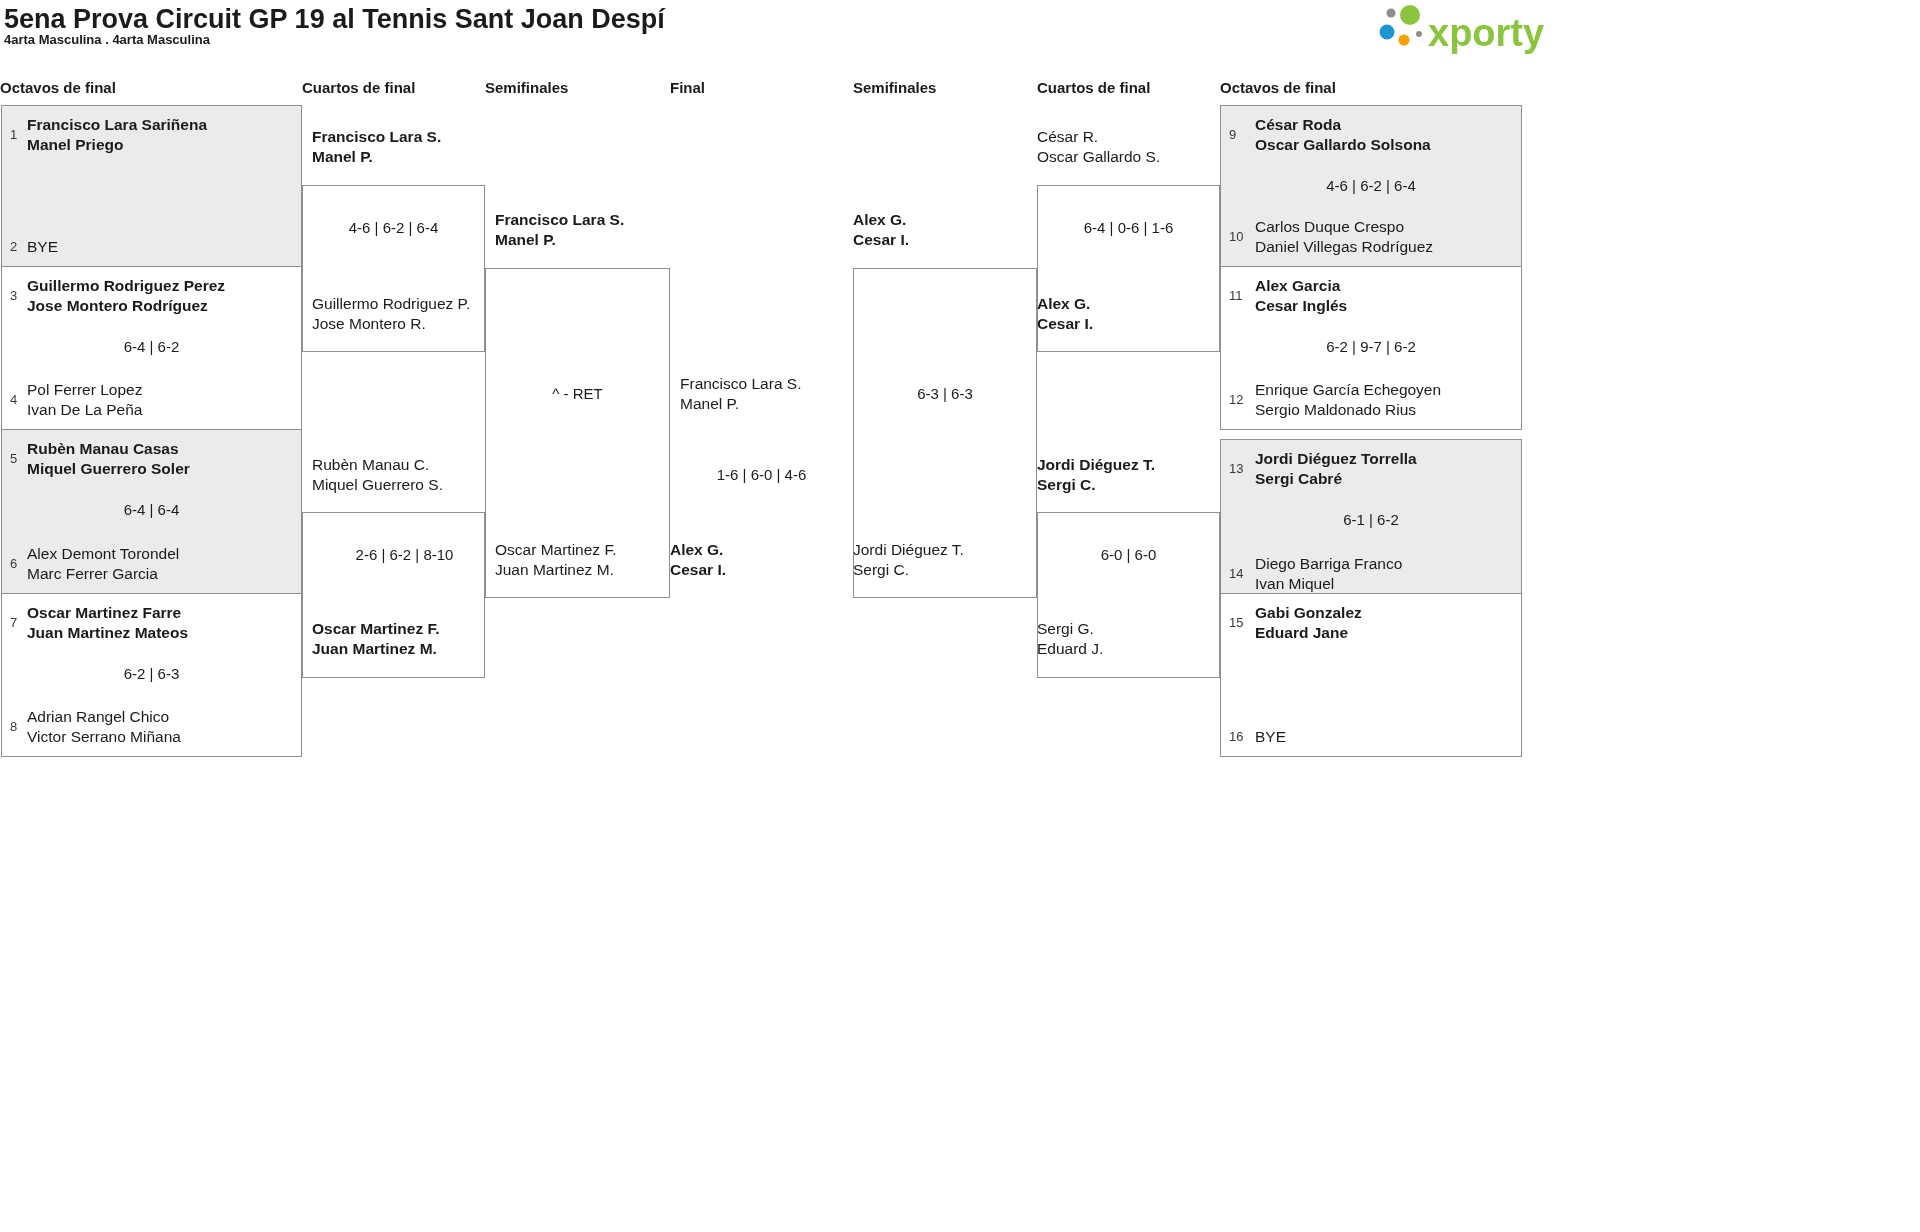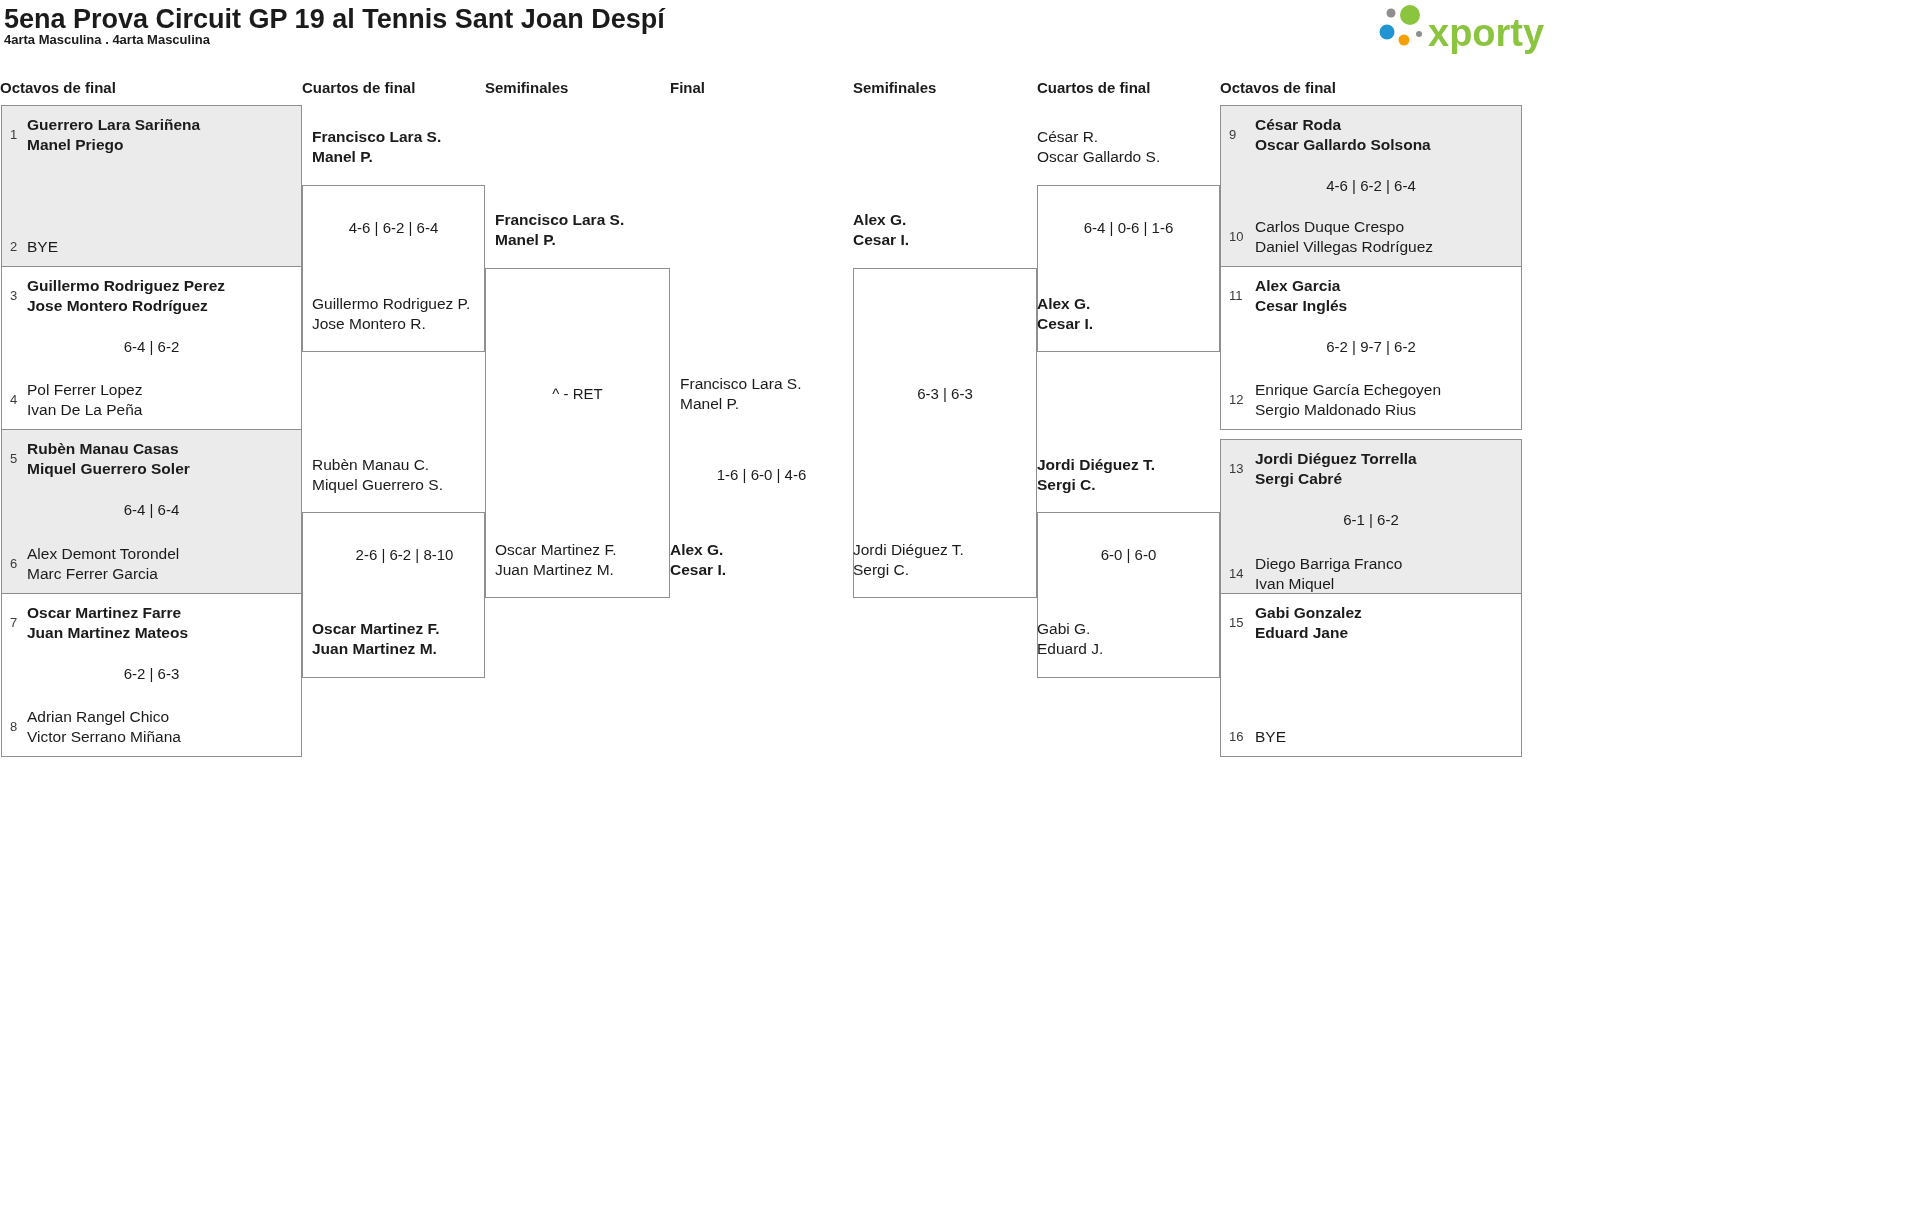--- a/index.html
+++ b/index.html
@@ -52,21 +52,21 @@
 <div class="round-header" style="left:485px;width:185px">Semifinales</div>
 <div class="round-header" style="left:670px;width:183px">Final</div>
 <div class="round-header" style="left:853px;width:184px">Semifinales</div>
 <div class="round-header" style="left:1037px;width:183px">Cuartos de final</div>
 <div class="round-header" style="left:1220px;width:303px">Octavos de final</div>
 
 <div class="box shade" style="left:1px;top:105px;width:301px;height:162px">
   <div class="team-row top">
     <span class="seed w1">1</span>
     <div class="names bold">
-      <div>Guerrero Lara Sariñena</div>
+      <div>Francisco Lara Sariñena</div>
       <div>Manel Priego</div>
     </div>
   </div>
   <div class="score"></div>
   <div class="team-row bottom">
     <span class="seed w1">2</span>
     <div class="names">
       <div>BYE</div>
       <div></div>
     </div>
@@ -233,21 +233,21 @@
   <div>Alex G.</div>
   <div>Cesar I.</div>
 </div>
 
 <div class="label r bold" style="left:1037px;width:175px;top:455px">
   <div>Jordi Diéguez T.</div>
   <div>Sergi C.</div>
 </div>
 <div class="fscore" style="left:1037px;width:183px;top:546px">6-0 | 6-0</div>
 <div class="label r" style="left:1037px;width:175px;top:619px">
-  <div>Gabi G.</div>
+  <div>Sergi G.</div>
   <div>Eduard J.</div>
 </div>
 
 <div class="box outline" style="left:485px;top:268px;width:185px;height:330px"></div>
 <div class="box outline" style="left:853px;top:268px;width:184px;height:330px"></div>
 
 <div class="label bold" style="left:495px;top:210px">
   <div>Francisco Lara S.</div>
   <div>Manel P.</div>
 </div>

